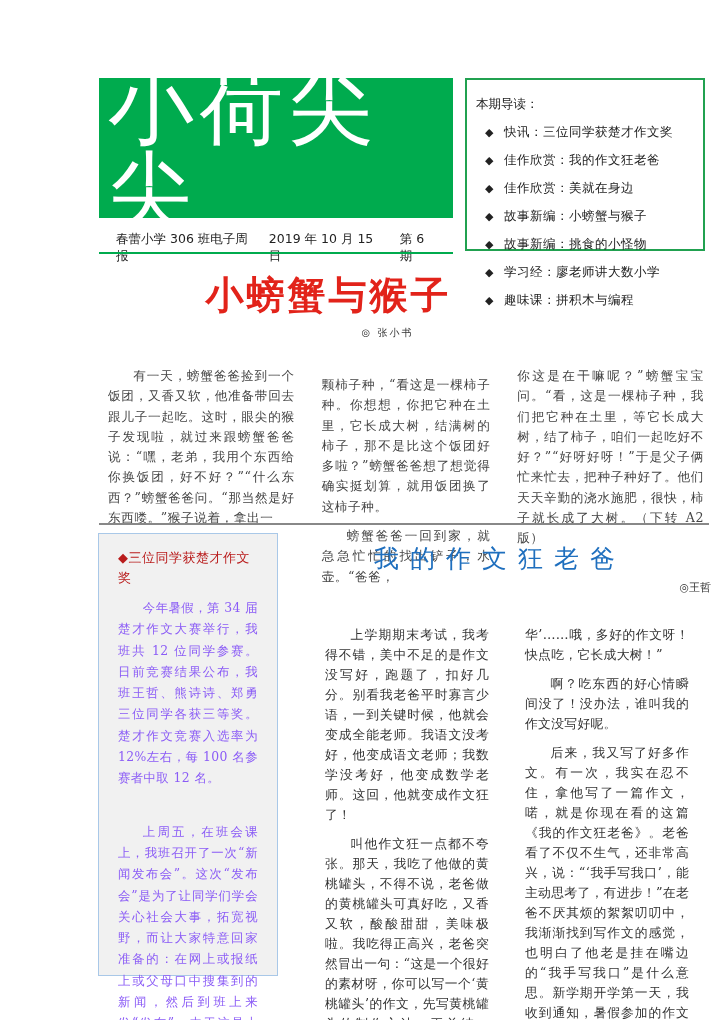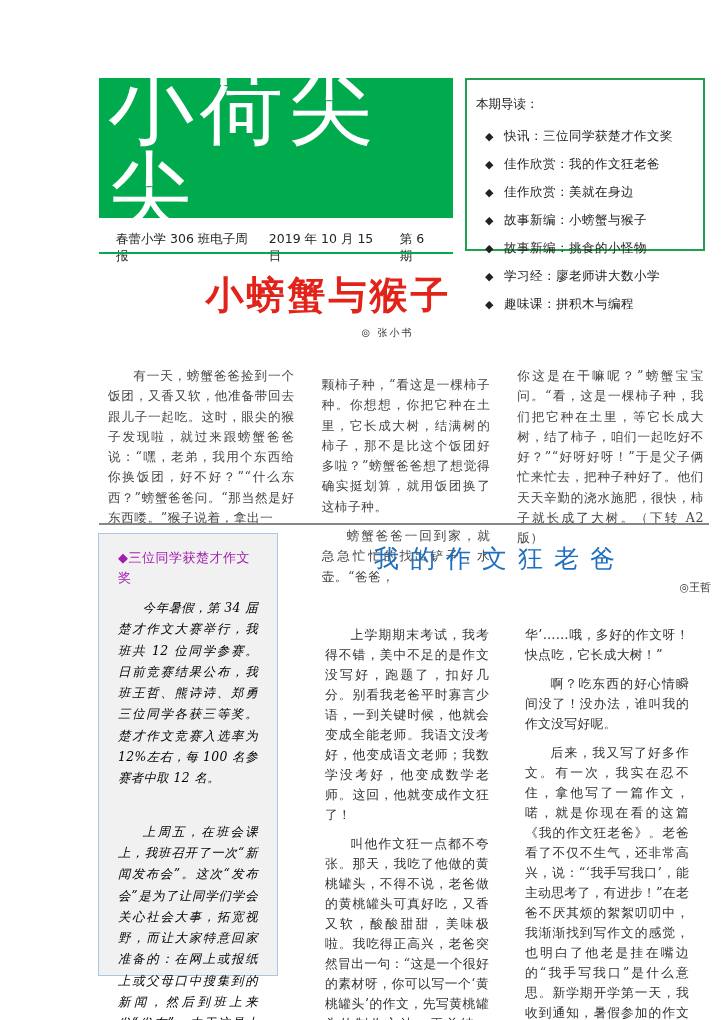--- a/index.html
+++ b/index.html
@@ -21,49 +21,49 @@
       padding: 0 6px 0 8px;
     }
     .issue-rule { position: absolute; left: 72px; top: 225px; width: 354px; height: 2px; background: #00ab4e; }
 
     .toc {
       position: absolute; left: 438px; top: 51px; width: 240px; height: 173px;
       border: 2px solid #21a150; padding: 6px 0;
       font-family: "DejaVu Sans", "Liberation Sans", sans-serif; font-size: 12.5px; color: #222;
     }
     .toc-title { line-height: 18px; height: 19px; }
-    .toc-item { line-height: 26px; height: 19px; white-space: nowrap; letter-spacing: 0.5px; }
+    .toc-item { line-height: 18px; height: 19px; white-space: nowrap; letter-spacing: 0.5px; }
     .toc-bullet { font-size: 11px; margin-right: 1px; }
 
     .story1-title {
       position: absolute; left: 0; top: 243px; width: 603px; text-align: center;
       font-family: "DejaVu Sans", "Liberation Sans", sans-serif; font-size: 38px; font-weight: bold;
       color: #e2231a; letter-spacing: 3px;
     }
     .story1-byline {
       position: absolute; left: 0; top: 299px; width: 721px; text-align: center;
       font-size: 10px; color: #333; letter-spacing: 2px;
     }
     .story1-body {
       position: absolute; left: 72px; top: 330px; width: 614px; height: 152px;
-      display: flex; justify-content: flex-end;
+      display: flex; justify-content: center;
     }
     .col3 { width: 193px; font-size: 12.6px; line-height: 20.3px; color: #444; text-align: justify; letter-spacing: 0.6px; }
     .indent { text-indent: 2em; }
     .rule1 { position: absolute; left: 72px; top: 496px; width: 610px; height: 2px; background: #888; }
 
     .sidebar {
       position: absolute; left: 71px; top: 506px; width: 180px; height: 443px;
       background: #f1f1f1; border: 1.5px solid #a9c8e8; padding: 5px 10px 0 10px;
     }
     .side-head {
-      font-family: "DejaVu Sans", "Liberation Sans", sans-serif; font-size: 13px; color: #a21caf;
+      font-family: "DejaVu Sans", "Liberation Sans", sans-serif; font-size: 13px; color: #b91c1c;
       line-height: 20px; letter-spacing: 0.5px;
     }
-    .side-text { font-size: 12.4px; line-height: 21.3px; color: #000000; text-align: justify; letter-spacing: 0.4px; font-style: italic; }
+    .side-text { font-size: 12.4px; line-height: 21.3px; color: #8b5cf6; text-align: justify; letter-spacing: 0.4px; }
     .side-gap { height: 14px; }
 
     .story2-title {
       position: absolute; left: 262px; top: 515px; width: 422px; text-align: center;
       font-family: "DejaVu Sans", "Liberation Sans", sans-serif; font-size: 25px; color: #1f6fbe;
       letter-spacing: 11px;
     }
     .story2-byline {
       position: absolute; left: 262px; top: 553px; width: 422px; text-align: right;
       font-size: 11px; color: #333;

